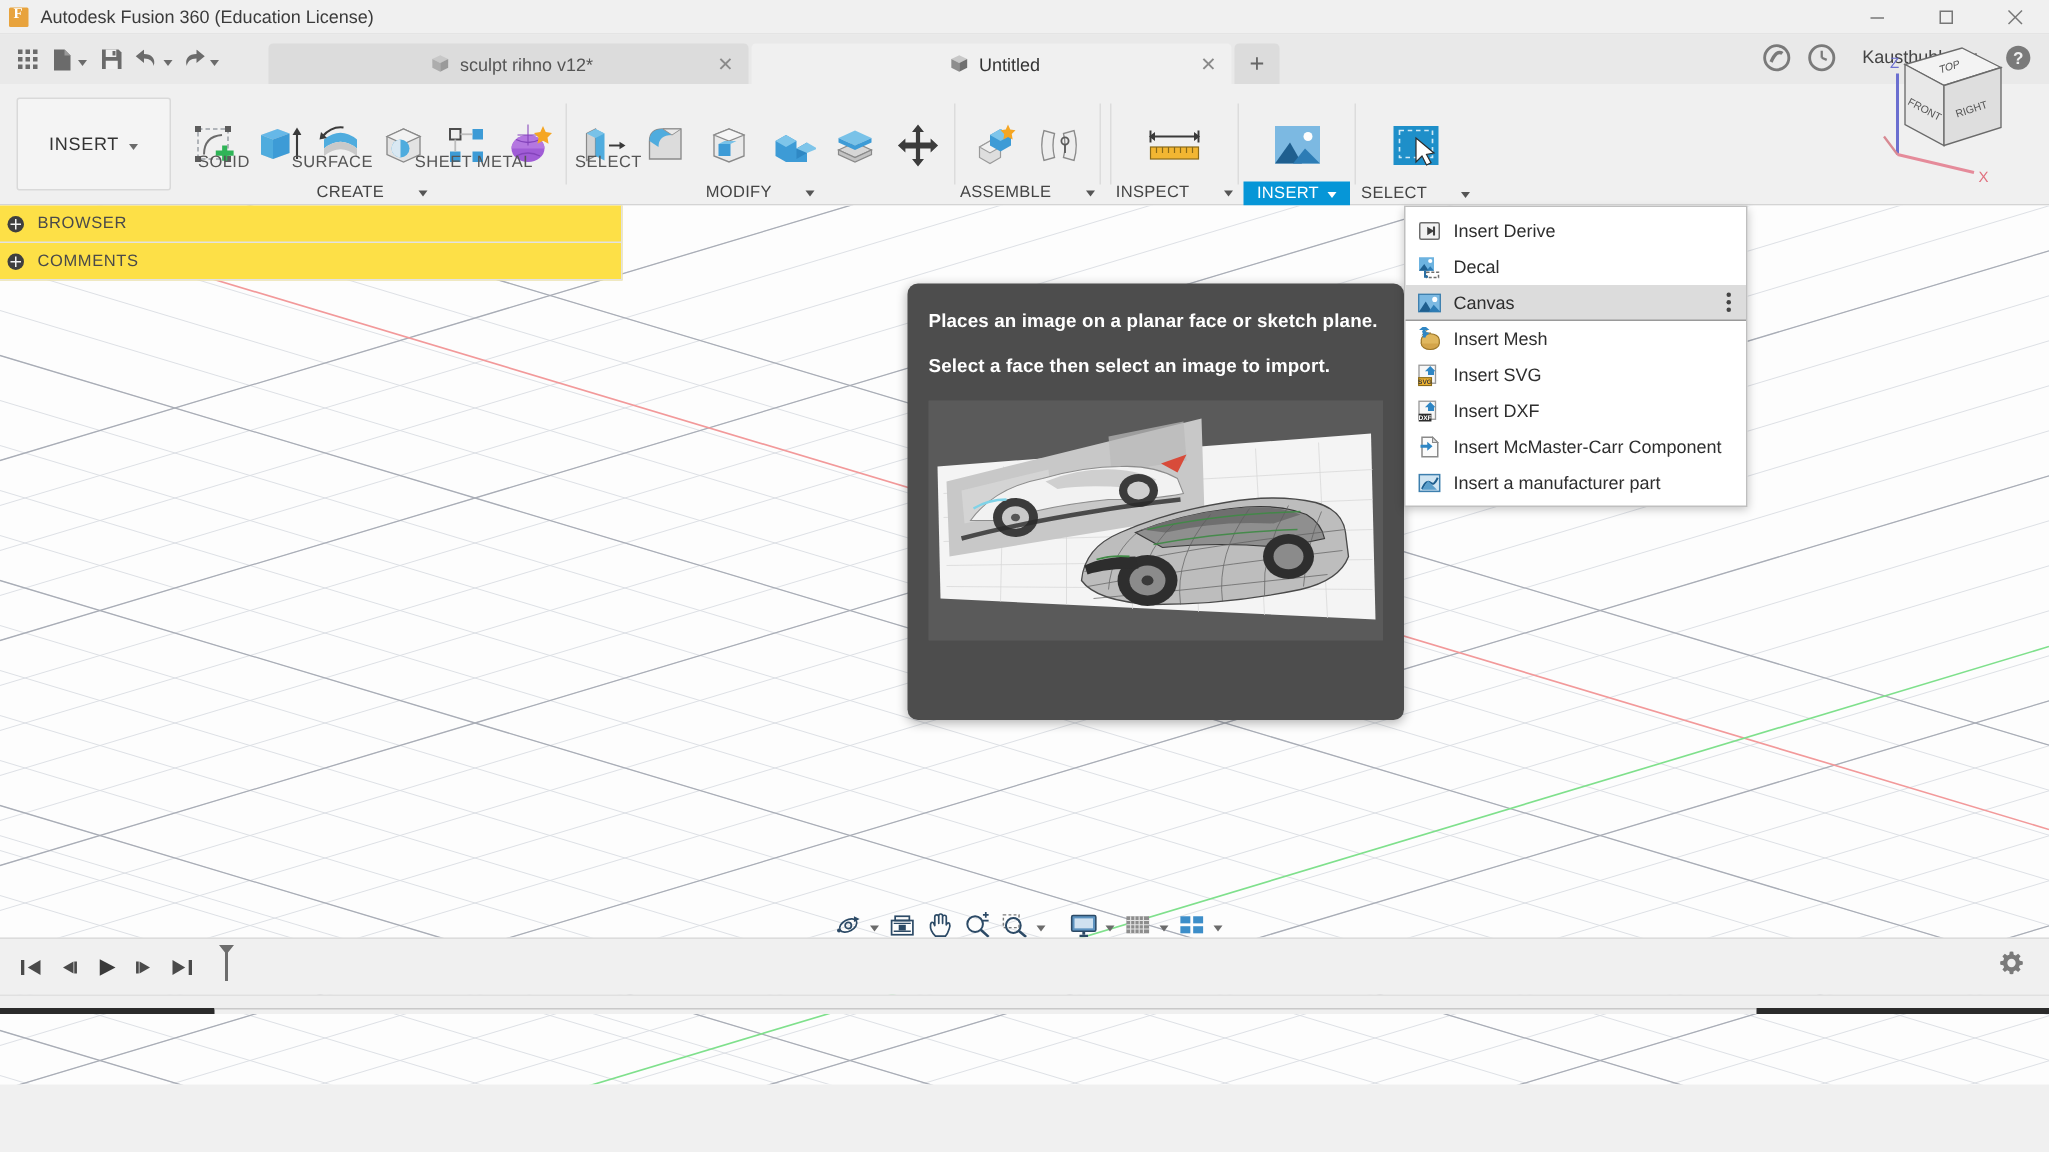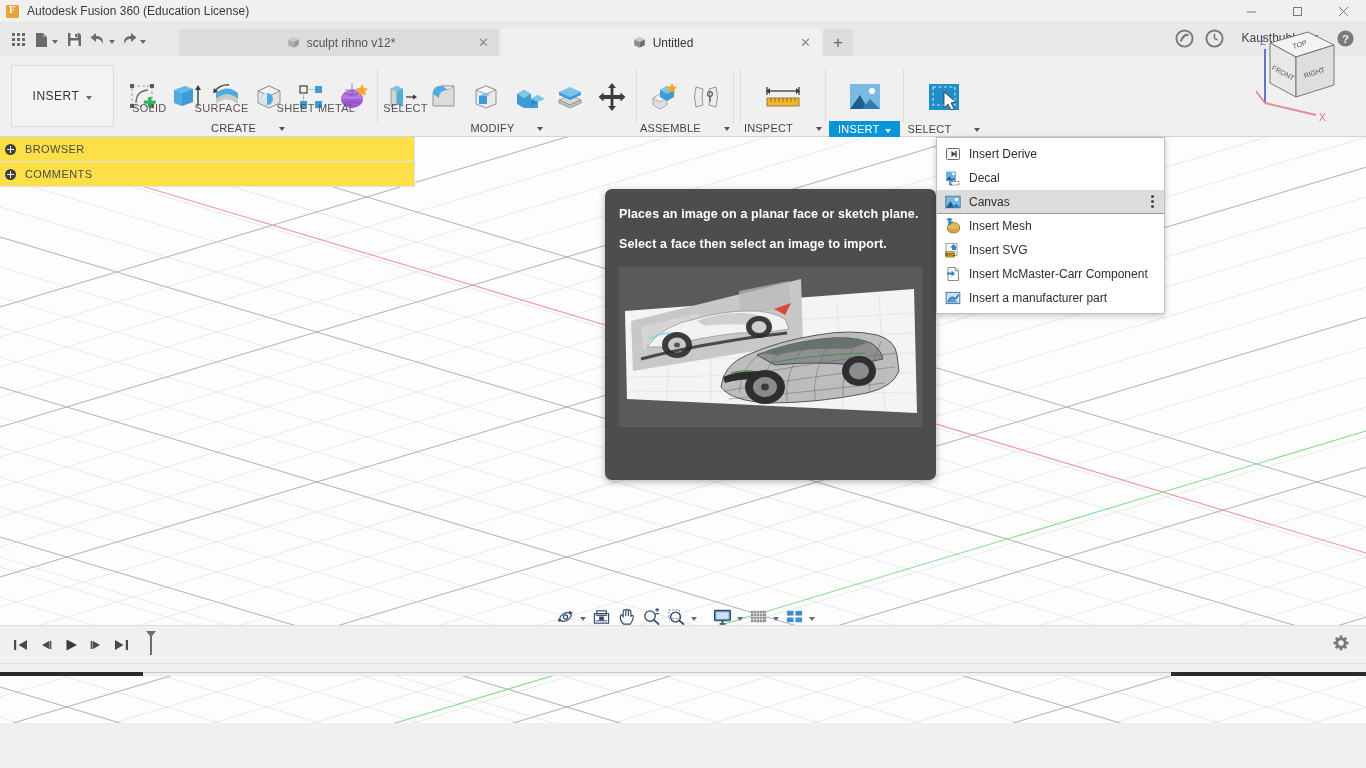--- a/index.html
+++ b/index.html
@@ -796,20 +796,29 @@
     <div class="menu-item">
       <svg class="mi-ico" viewBox="0 0 16 16">
         <rect x="1" y="1.5" width="11" height="12" fill="#f7f7f7" stroke="#9a9a9a" stroke-width=".9"></rect>
         <rect x="0.8" y="9.8" width="8.5" height="5.2" fill="#f2b632" stroke="#8a6a18" stroke-width=".8"></rect>
         <text x="5" y="14.2" font-size="4.4" font-family="Liberation Sans, sans-serif" fill="#3a3a3a" text-anchor="middle" font-weight="bold">SVG</text>
         <path d="M6 2 h4 v2.5 h2 l-3.5 3.5 L5 4.5 h1 z" fill="#2f86c4" transform="rotate(180 8.5 5)"></path>
       </svg>
       <span>Insert SVG</span>
     </div>
 
+    <div class="menu-item">
+      <svg class="mi-ico" viewBox="0 0 16 16">
+        <rect x="1" y="1.5" width="11" height="12" fill="#f7f7f7" stroke="#9a9a9a" stroke-width=".9"></rect>
+        <rect x="0.8" y="9.8" width="8.5" height="5.2" fill="#2c2c2c"></rect>
+        <text x="5" y="14.2" font-size="4.4" font-family="Liberation Sans, sans-serif" fill="#ffffff" text-anchor="middle" font-weight="bold">DXF</text>
+        <path d="M6 2 h4 v2.5 h2 l-3.5 3.5 L5 4.5 h1 z" fill="#2f86c4" transform="rotate(180 8.5 5)"></path>
+      </svg>
+      <span>Insert DXF</span>
+    </div>
 
     <div class="menu-item">
       <svg class="mi-ico" viewBox="0 0 16 16">
         <path d="M3 1.5 h7 l3.5 3.5 v9.5 h-10.5 z" fill="#fbfbfb" stroke="#8a8a8a" stroke-width="1"></path>
         <path d="M10 1.5 v3.5 h3.5 z" fill="#dcdcdc" stroke="#8a8a8a" stroke-width=".7"></path>
         <path d="M2 6.5 h4.5 V4.5 l3.5 3 l-3.5 3 V8.5 H2 z" fill="#2f86c4"></path>
       </svg>
       <span>Insert McMaster-Carr Component</span>
     </div>
 

